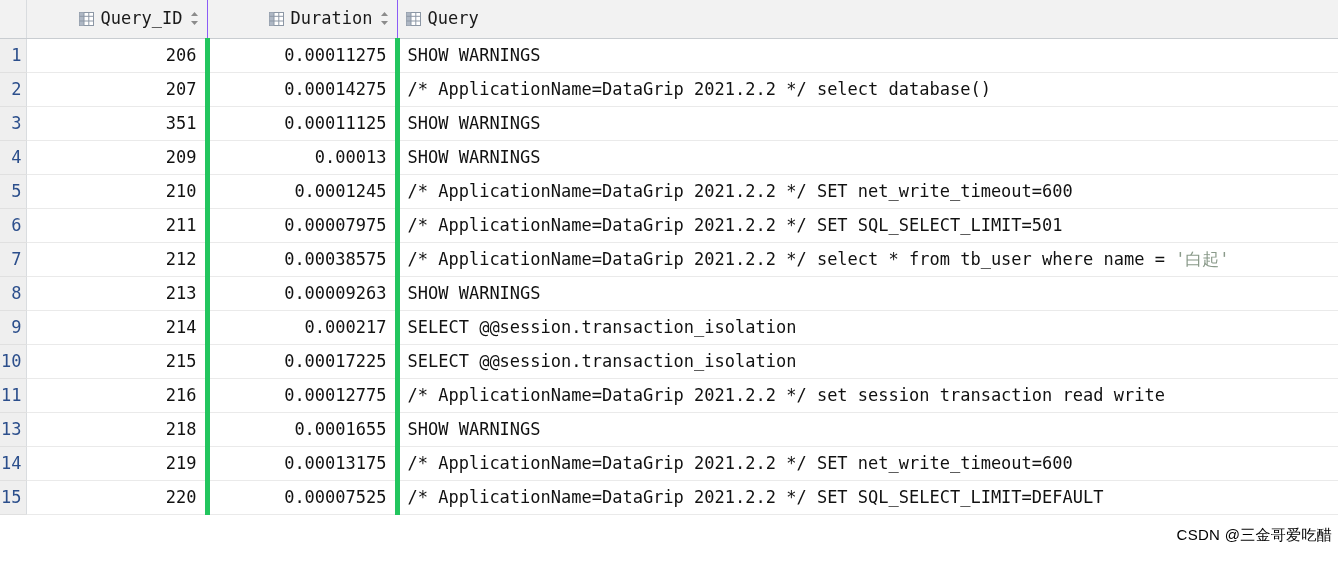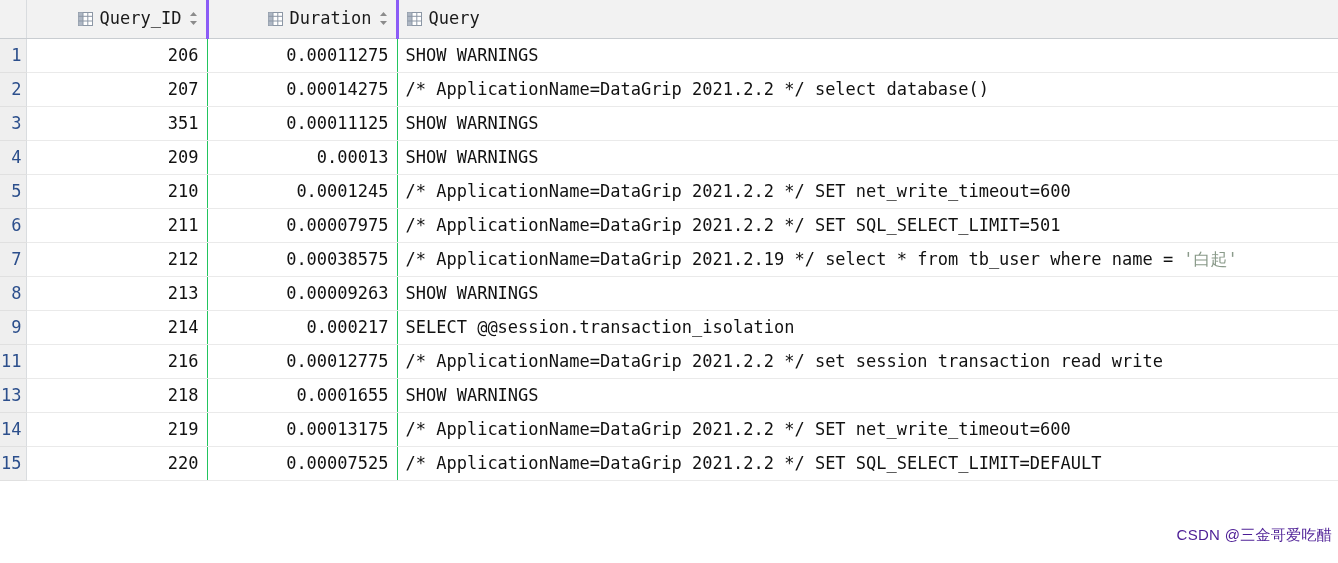--- a/index.html
+++ b/index.html
@@ -35,21 +35,21 @@
   col.c-queryid  { width: 181px; }
   col.c-duration { width: 190px; }
   col.c-query    { width: 941px; }
 
   
   thead th {
     height: 38px;
     box-sizing: border-box;
     background: #f2f2f2;
     border-bottom: 1px solid #c9cdd1;
-    border-right: 3px solid #8b5cf6;
+    border-right: 1px solid #8b5cf6;
     padding: 0 8px;
     font-family: "DejaVu Sans Mono", "Liberation Mono", monospace;
     font-size: 17px;
     font-weight: normal;
     color: #1a1a1a;
     white-space: nowrap;
     vertical-align: middle;
   }
   thead th.gutter-head {
     padding: 0;
@@ -92,21 +92,21 @@
     flex: 0 0 auto;
     position: relative;
   }
   .sort-arrows svg { display: block; }
 
   
   tbody td {
     height: 34px;
     box-sizing: border-box;
     border-bottom: 1px solid #eaeaea;
-    border-right: 1px solid #22c55e;
+    border-right: 5px solid #22c55e;
     padding: 0 8px;
     font-family: "DejaVu Sans Mono", "Liberation Mono", monospace;
     font-size: 17px;
     color: #111111;
     white-space: nowrap;
     vertical-align: middle;
     background: #ffffff;
     overflow: hidden;
   }
 
@@ -136,21 +136,21 @@
 
   .sql-str { color: #8a9a8a; }
 
   
   .watermark {
     position: absolute;
     right: 6px;
     bottom: 2px;
     font-family: "Liberation Sans", sans-serif;
     font-size: 15px;
-    color: #4c1d95;
+    color: #000000;
     letter-spacing: 0.3px;
     white-space: nowrap;
     pointer-events: none;
   }
 </style>
 </head>
 <body>
 
 <div class="grid-wrap">
 
@@ -262,35 +262,41 @@
         <tr>
           <td class="gutter-cell"><span class="gutter-num">6</span></td>
           <td class="num-cell">211</td>
           <td class="num-cell">0.00007975</td>
           <td class="query-cell"><span>/* ApplicationName=DataGrip 2021.2.2 */ SET SQL_SELECT_LIMIT=501</span></td>
         </tr>
         <tr>
           <td class="gutter-cell"><span class="gutter-num">7</span></td>
           <td class="num-cell">212</td>
           <td class="num-cell">0.00038575</td>
-          <td class="query-cell"><span>/* ApplicationName=DataGrip 2021.2.19 */ select * from tb_user where name = </span><span class="sql-str">'白起'</span></td>
+          <td class="query-cell"><span>/* ApplicationName=DataGrip 2021.2.2 */ select * from tb_user where name = </span><span class="sql-str">'白起'</span></td>
         </tr>
         <tr>
           <td class="gutter-cell"><span class="gutter-num">8</span></td>
           <td class="num-cell">213</td>
           <td class="num-cell">0.00009263</td>
           <td class="query-cell"><span>SHOW WARNINGS</span></td>
         </tr>
         <tr>
           <td class="gutter-cell"><span class="gutter-num">9</span></td>
           <td class="num-cell">214</td>
           <td class="num-cell">0.000217</td>
           <td class="query-cell"><span>SELECT @@session.transaction_isolation</span></td>
         </tr>
         <tr>
+          <td class="gutter-cell"><span class="gutter-num">10</span></td>
+          <td class="num-cell">215</td>
+          <td class="num-cell">0.00017225</td>
+          <td class="query-cell"><span>SELECT @@session.transaction_isolation</span></td>
+        </tr>
+        <tr>
           <td class="gutter-cell"><span class="gutter-num">11</span></td>
           <td class="num-cell">216</td>
           <td class="num-cell">0.00012775</td>
           <td class="query-cell"><span>/* ApplicationName=DataGrip 2021.2.2 */ set session transaction read write</span></td>
         </tr>
         <tr>
           <td class="gutter-cell"><span class="gutter-num">13</span></td>
           <td class="num-cell">218</td>
           <td class="num-cell">0.0001655</td>
           <td class="query-cell"><span>SHOW WARNINGS</span></td>

